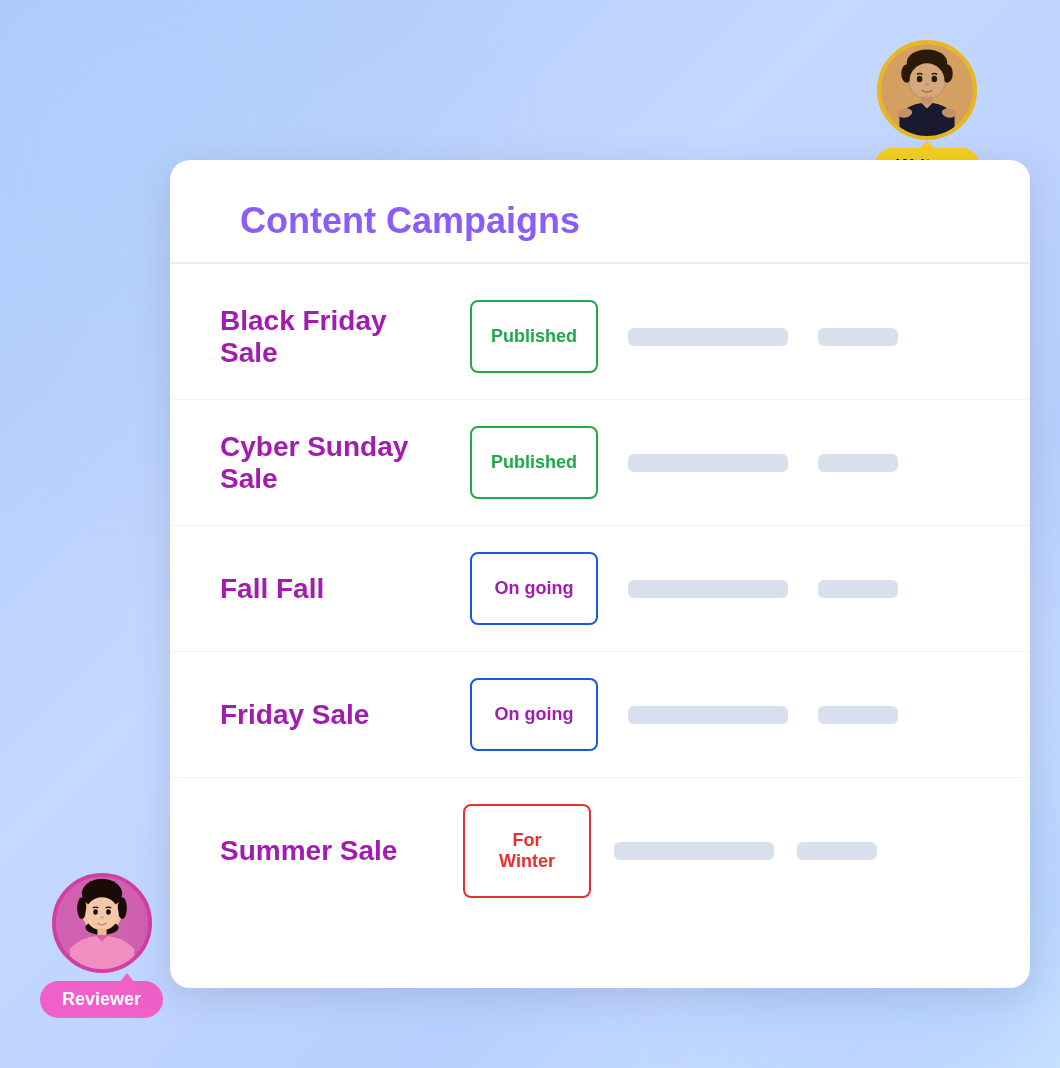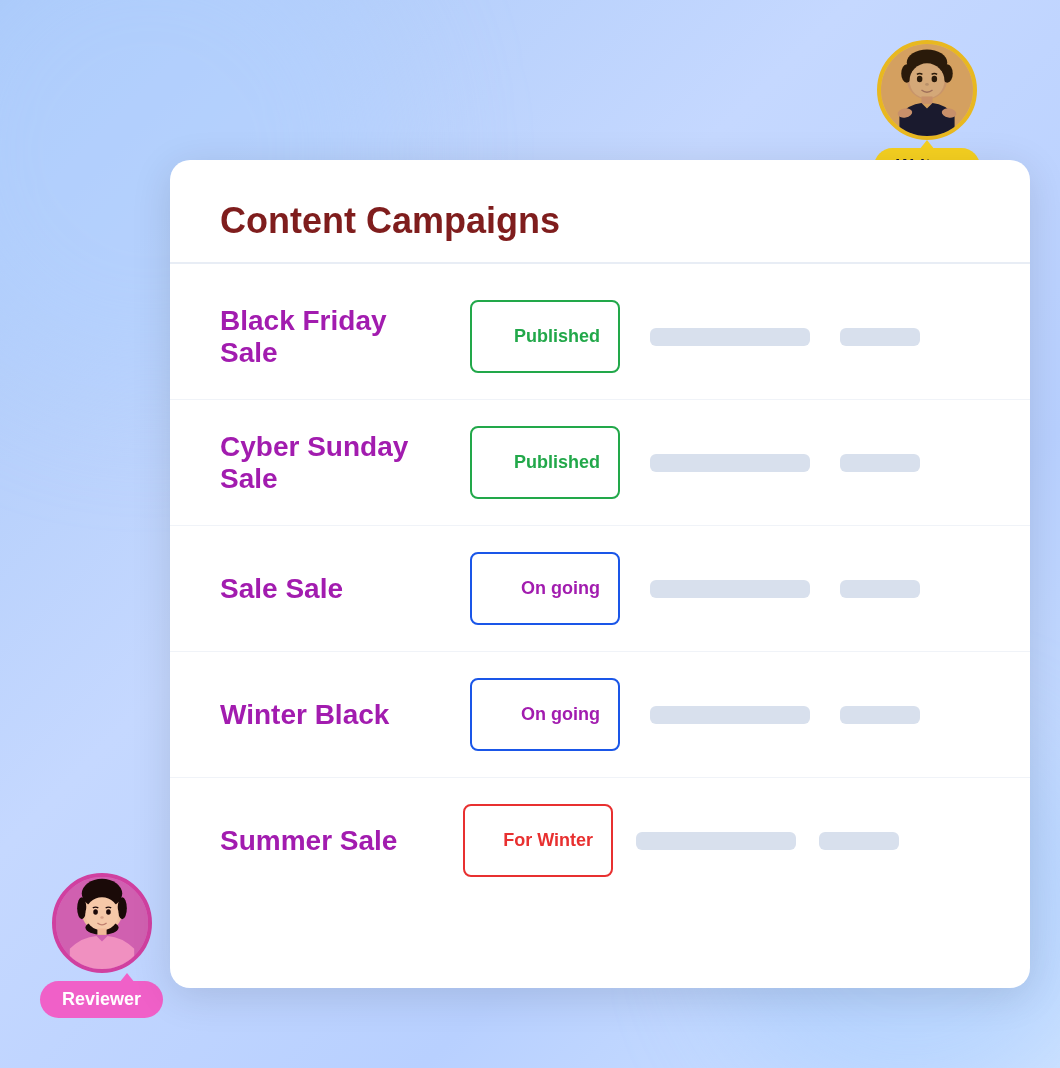--- a/index.html
+++ b/index.html
@@ -151,21 +151,22 @@
     }
 
     .card-header {
       padding: 40px 50px 20px;
       border-bottom: 2px solid #e8edf5;
     }
 
     .card-title {
       font-size: 36px;
       font-weight: 800;
-      color: #7f1d1d;
+      color: #8b5cf6;
+      margin-left: 20px;
     }
 
     .campaign-list {
       padding: 10px 0;
     }
 
     .campaign-row {
       display: flex;
       align-items: center;
       padding: 26px 50px;
@@ -180,27 +181,27 @@
 
     .campaign-name {
       font-size: 28px;
       font-weight: 600;
       color: #a21caf;
       width: 220px;
       flex-shrink: 0;
     }
 
     .status-badge {
-      width: 150px;
+      width: 128px;
       flex-shrink: 0;
       padding: 24px 18px;
       border-radius: 8px;
       font-size: 18px;
       font-weight: 700;
-      text-align: right;
+      text-align: center;
       border: 2.5px solid;
     }
 
     .status-published {
       color: #22a84a;
       border-color: #22a84a;
     }
 
     .status-ongoing {
       color: #a21caf;
@@ -315,28 +316,28 @@
     </div>
 
     <div class="campaign-row">
       <span class="campaign-name">Cyber Sunday Sale</span>
       <span class="status-badge status-published">Published</span>
       <div class="placeholder-bar bar-long"></div>
       <div class="placeholder-bar bar-short"></div>
     </div>
 
     <div class="campaign-row">
-      <span class="campaign-name">Sale Sale</span>
+      <span class="campaign-name">Fall Fall</span>
       <span class="status-badge status-ongoing">On going</span>
       <div class="placeholder-bar bar-long"></div>
       <div class="placeholder-bar bar-short"></div>
     </div>
 
     <div class="campaign-row">
-      <span class="campaign-name">Winter Black</span>
+      <span class="campaign-name">Friday Sale</span>
       <span class="status-badge status-ongoing">On going</span>
       <div class="placeholder-bar bar-long"></div>
       <div class="placeholder-bar bar-short"></div>
     </div>
 
     <div class="campaign-row">
       <span class="campaign-name">Summer Sale</span>
       <span class="status-badge status-review">For Winter</span>
       <div class="placeholder-bar bar-long"></div>
       <div class="placeholder-bar bar-short"></div>

